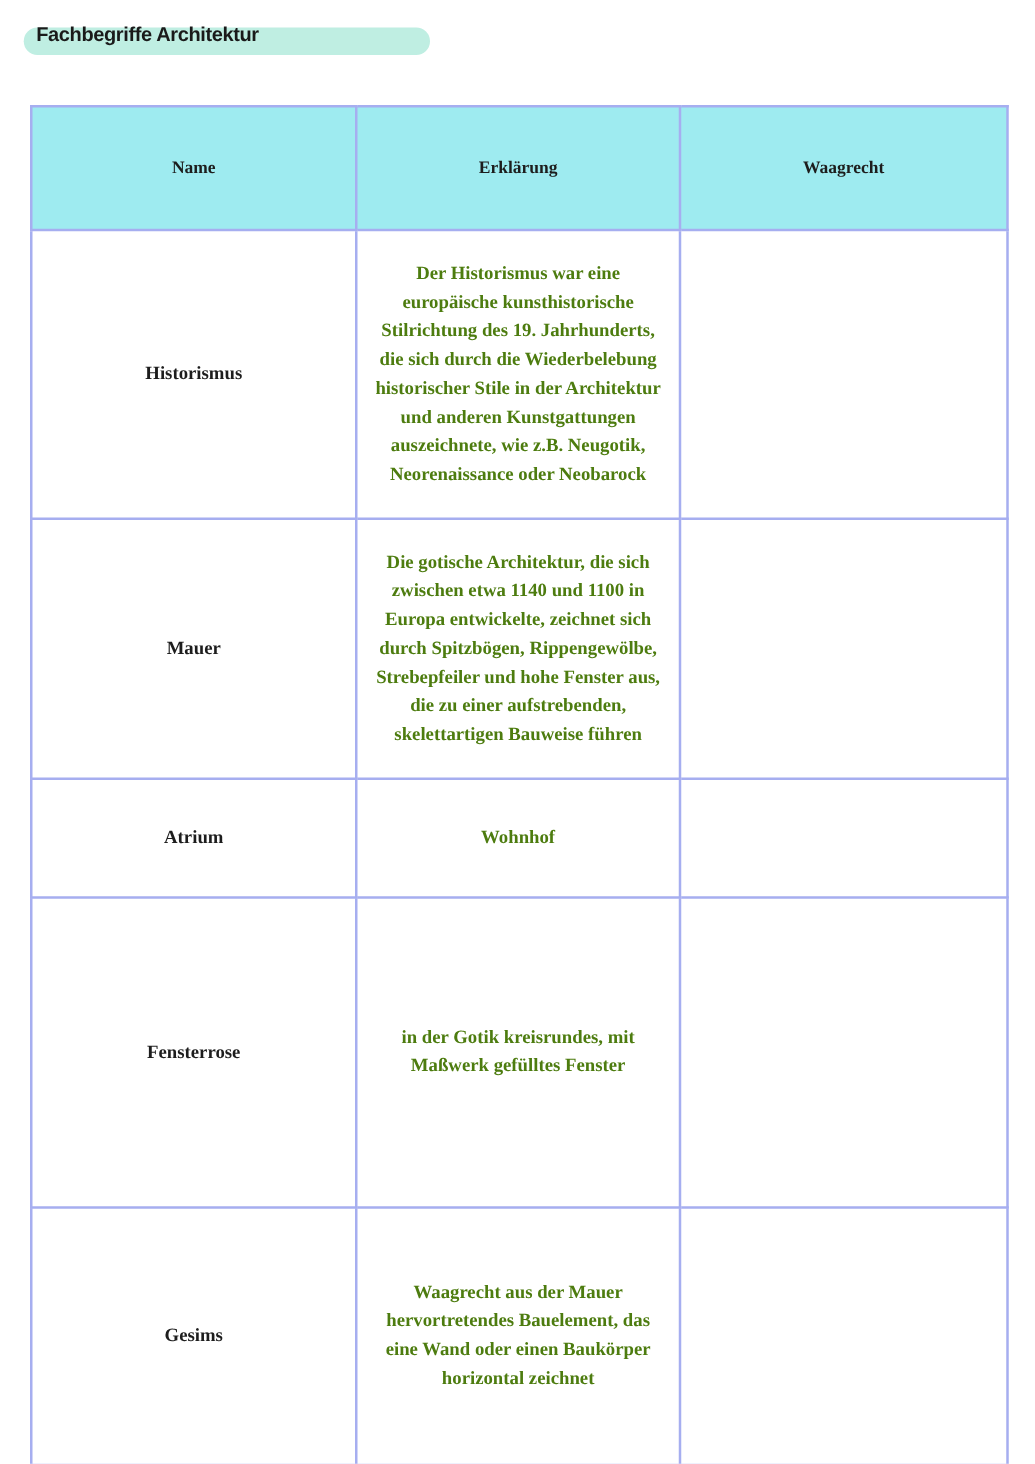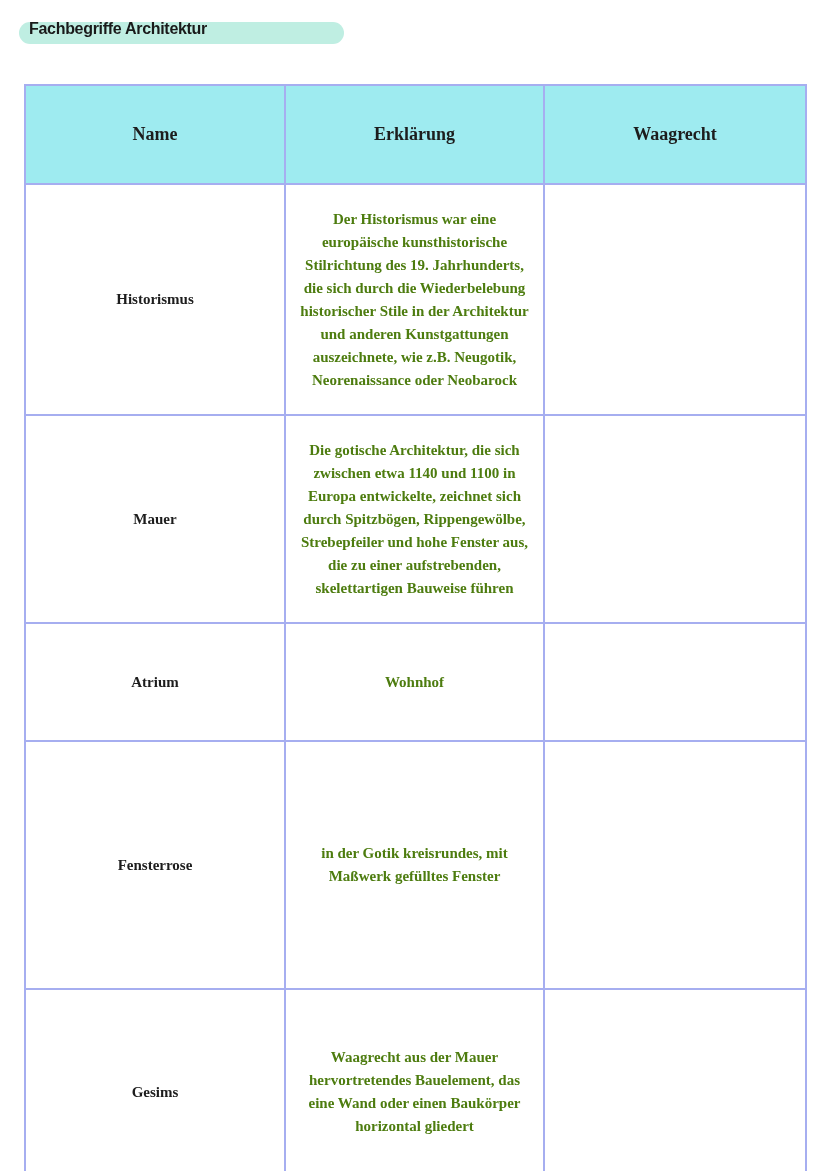--- a/index.html
+++ b/index.html
@@ -1,26 +1,26 @@
 <!DOCTYPE html>
 <html><head>
 <meta charset="utf-8">
 <style>
   html, body { margin:0; padding:0; background:#ffffff; }
   body { width:828px; height:1171px; position:relative; overflow:hidden; font-family:"DejaVu Serif", serif; color:#222; }
   .title-wrap { position:absolute; left:19px; top:22px; height:22px; width:325px; background:#bfeee2; border-radius:11px; }
   .title { position:absolute; left:29px; top:20px; font-family:"Liberation Sans", sans-serif; font-weight:700; font-size:16px; color:#1a1a1a; letter-spacing:-0.3px; white-space:nowrap; }
   table { position:absolute; left:24px; top:84px; width:781px; border-collapse:collapse; table-layout:fixed; }
   td, th { border:2px solid #a6aef0; text-align:center; vertical-align:middle; padding:0; }
-  th { background:#9eebf0; height:97px; font-weight:700; font-size:18px; color:#1d1d1d; font-family:"Liberation Serif", serif; }
+  th { background:#9eebf0; height:97px; font-weight:700; font-size:14px; color:#1d1d1d; font-family:"Liberation Serif", serif; }
   td.name { font-weight:700; font-size:15px; font-family:"Liberation Serif", serif; color:#1d1d1d; }
   td.desc { font-weight:700; font-size:15px; line-height:23px; font-family:"Liberation Serif", serif; color:#4d7c0f; padding:0 10px; }
   td.img { padding:4px; }
   .pic { width:100%; height:100%; position:relative; overflow:hidden; }
-  .r1 { height:231px; } .r2 { height:208px; } .r3 { height:118px; } .r4 { height:248px; } .r5 { height:206px; }
+  .r1 { height:231px; } .r2 { height:208px; } .r3 { height:95px; } .r4 { height:248px; } .r5 { height:206px; }
   
   .reichstag { background:linear-gradient(#efe8dc 0%, #e4ddd2 30%, #c9c2b6 40%, #b8b0a3 100%); }
   .reichstag .dome { position:absolute; left:39%; top:22%; width:22%; height:18%; border-radius:50% 50% 0 0; background:linear-gradient(90deg,#6b6f8c,#9aa07a,#6b6f8c,#a69a5a,#6b6f8c); }
   .reichstag .lantern { position:absolute; left:48%; top:8%; width:4%; height:15%; background:#b59a3e; }
   .reichstag .body { position:absolute; left:0; top:40%; width:100%; height:45%; background:repeating-linear-gradient(90deg,#d8d2c7 0 12px,#8a8378 12px 16px); }
   .reichstag .portico { position:absolute; left:33%; top:42%; width:34%; height:42%; background:repeating-linear-gradient(90deg,#e8e3d9 0 6px,#7c766c 6px 12px); }
   .reichstag .trees { position:absolute; left:0; bottom:0; width:100%; height:12%; background:radial-gradient(circle at 20% 50%,#4f6b2e 0 10px,transparent 11px),radial-gradient(circle at 45% 50%,#5a7a33 0 10px,transparent 11px),radial-gradient(circle at 70% 50%,#4f6b2e 0 10px,transparent 11px),#7a8a55; }
   
   .cologne { background:#1e1a22; }
   .cologne .tower1 { position:absolute; left:4%; top:0; width:18%; height:100%; background:linear-gradient(#9c9385,#cfc6b4); clip-path:polygon(30% 0,70% 0,100% 25%,100% 100%,0 100%,0 25%); }
@@ -99,21 +99,21 @@
         <div class="pic rose">
           <div class="arch"></div>
             <div class="wheel"></div>
             <div class="hub"></div>
             <div class="lower"></div>
         </div>
       </td>
     </tr>
     <tr class="r5">
       <td class="name">Gesims</td>
-      <td class="desc">Waagrecht aus der Mauer hervortretendes Bauelement, das eine Wand oder einen Baukörper horizontal gliedert</td>
+      <td class="desc">Waagrecht aus der Mauer hervortretendes Bauelement, das eine Wand oder einen Baukörper horizontal zeichnet</td>
       <td class="img">
         <div class="pic palazzo">
           <div class="trees"></div>
             <div class="facade"></div>
             <div class="cornice"></div>
           <div class="win" style="left:12%;top:26%"></div>
             <div class="win" style="left:26%;top:22%"></div>
             <div class="win" style="left:42%;top:18%"></div>
             <div class="win" style="left:62%;top:12%"></div>
             <div class="win" style="left:82%;top:6%"></div>

